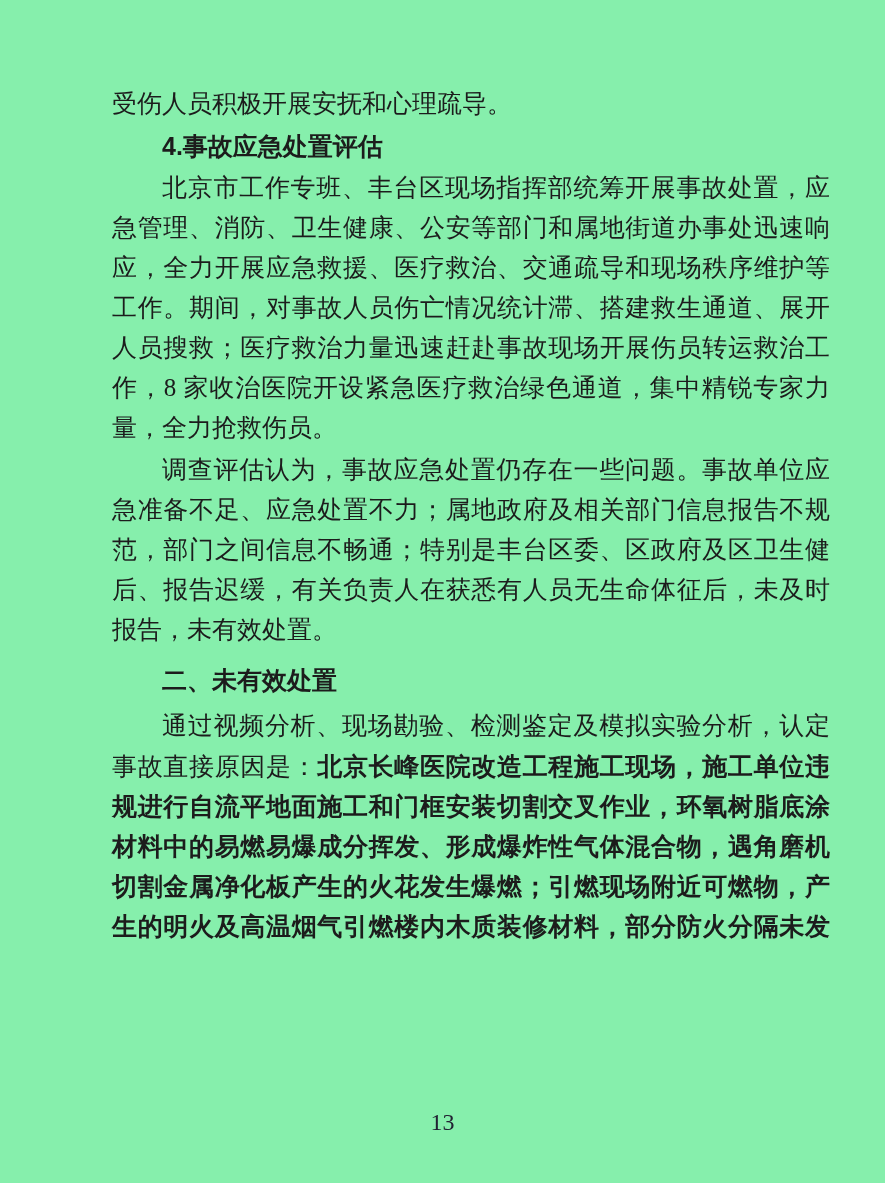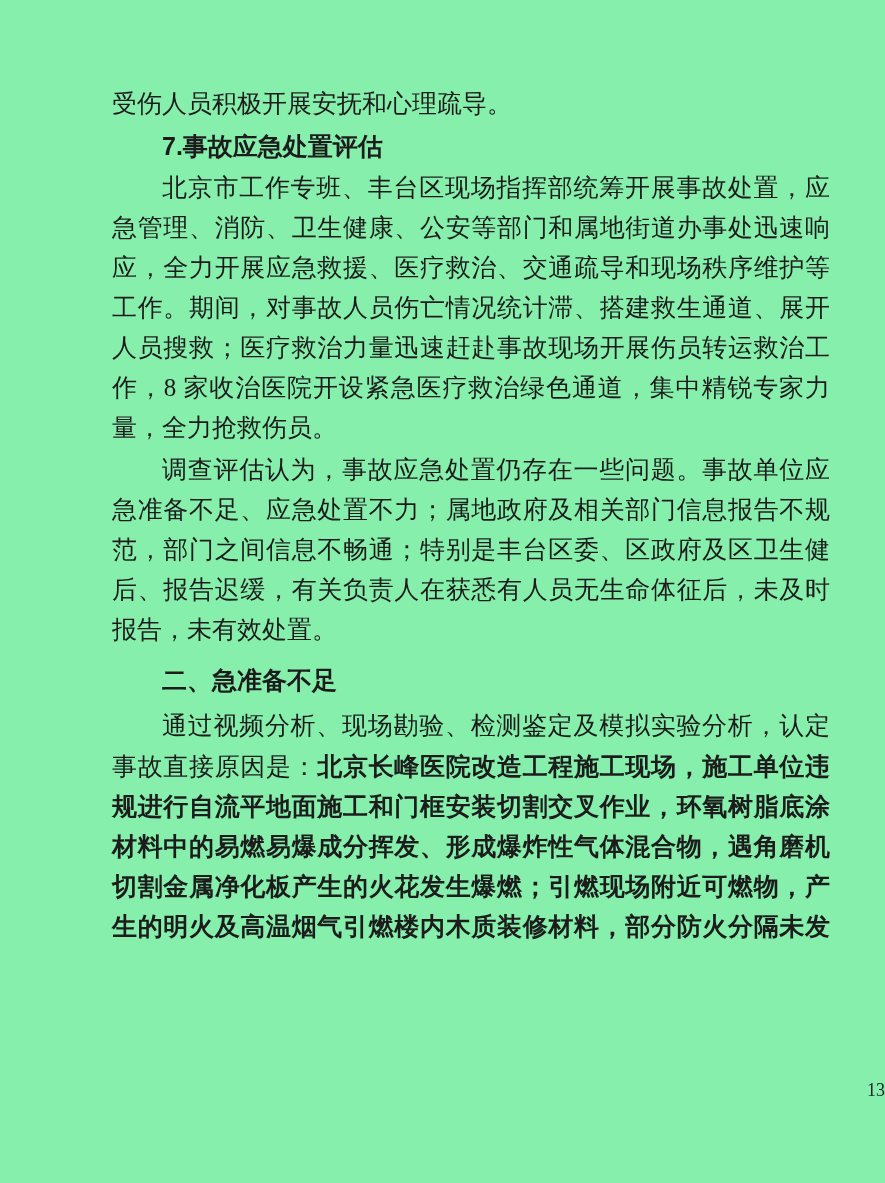--- a/index.html
+++ b/index.html
@@ -42,55 +42,55 @@
     line-height: 44px;
   }
   .h2gap { margin-top: 8px; margin-bottom: 4px; }
   .pgap  { margin-top: 2px; }
   .bold, .b {
     font-family: "Liberation Sans", "DejaVu Sans", sans-serif;
     font-weight: bold;
   }
   .pageno {
     position: absolute;
-    top: 1076px;
+    top: 1108px;
     left: 0;
     width: 100%;
-    text-align: right;
-    font-size: 18px;
+    text-align: center;
+    font-size: 24px;
     line-height: 28px;
     color: #222233;
     font-family: "Liberation Serif", "DejaVu Serif", serif;
   }
 </style>
 </head>
 <body>
 
 <div class="page">
   <div class="textblock">
 
     <div class="ln">受伤人员积极开展安抚和心理疏导。</div>
 
-    <div class="ln heading indent">7.事故应急处置评估</div>
+    <div class="ln heading indent">4.事故应急处置评估</div>
 
     <div class="ln just indent">北京市工作专班、丰台区现场指挥部统筹开展事故处置，应</div>
     <div class="ln just">急管理、消防、卫生健康、公安等部门和属地街道办事处迅速响</div>
     <div class="ln just">应，全力开展应急救援、医疗救治、交通疏导和现场秩序维护等</div>
     <div class="ln just">工作。期间，对事故人员伤亡情况统计滞、搭建救生通道、展开</div>
     <div class="ln just">人员搜救；医疗救治力量迅速赶赴事故现场开展伤员转运救治工</div>
     <div class="ln just">作，8 家收治医院开设紧急医疗救治绿色通道，集中精锐专家力</div>
     <div class="ln">量，全力抢救伤员。</div>
 
     <div class="ln just indent pgap">调查评估认为，事故应急处置仍存在一些问题。事故单位应</div>
     <div class="ln just">急准备不足、应急处置不力；属地政府及相关部门信息报告不规</div>
     <div class="ln just">范，部门之间信息不畅通；特别是丰台区委、区政府及区卫生健</div>
     <div class="ln just">后、报告迟缓，有关负责人在获悉有人员无生命体征后，未及时</div>
     <div class="ln">报告，未有效处置。</div>
 
-    <div class="ln heading indent h2gap">二、急准备不足</div>
+    <div class="ln heading indent h2gap">二、未有效处置</div>
 
     <div class="ln just indent">通过视频分析、现场勘验、检测鉴定及模拟实验分析，认定</div>
     <div class="ln just">
       <span>事故直接原因是：</span><span class="b">北京长峰医院改造工程施工现场，施工单位违</span>
     </div>
     <div class="ln just bold">规进行自流平地面施工和门框安装切割交叉作业，环氧树脂底涂</div>
     <div class="ln just bold">材料中的易燃易爆成分挥发、形成爆炸性气体混合物，遇角磨机</div>
     <div class="ln just bold">切割金属净化板产生的火花发生爆燃；引燃现场附近可燃物，产</div>
     <div class="ln just bold">生的明火及高温烟气引燃楼内木质装修材料，部分防火分隔未发</div>
 

